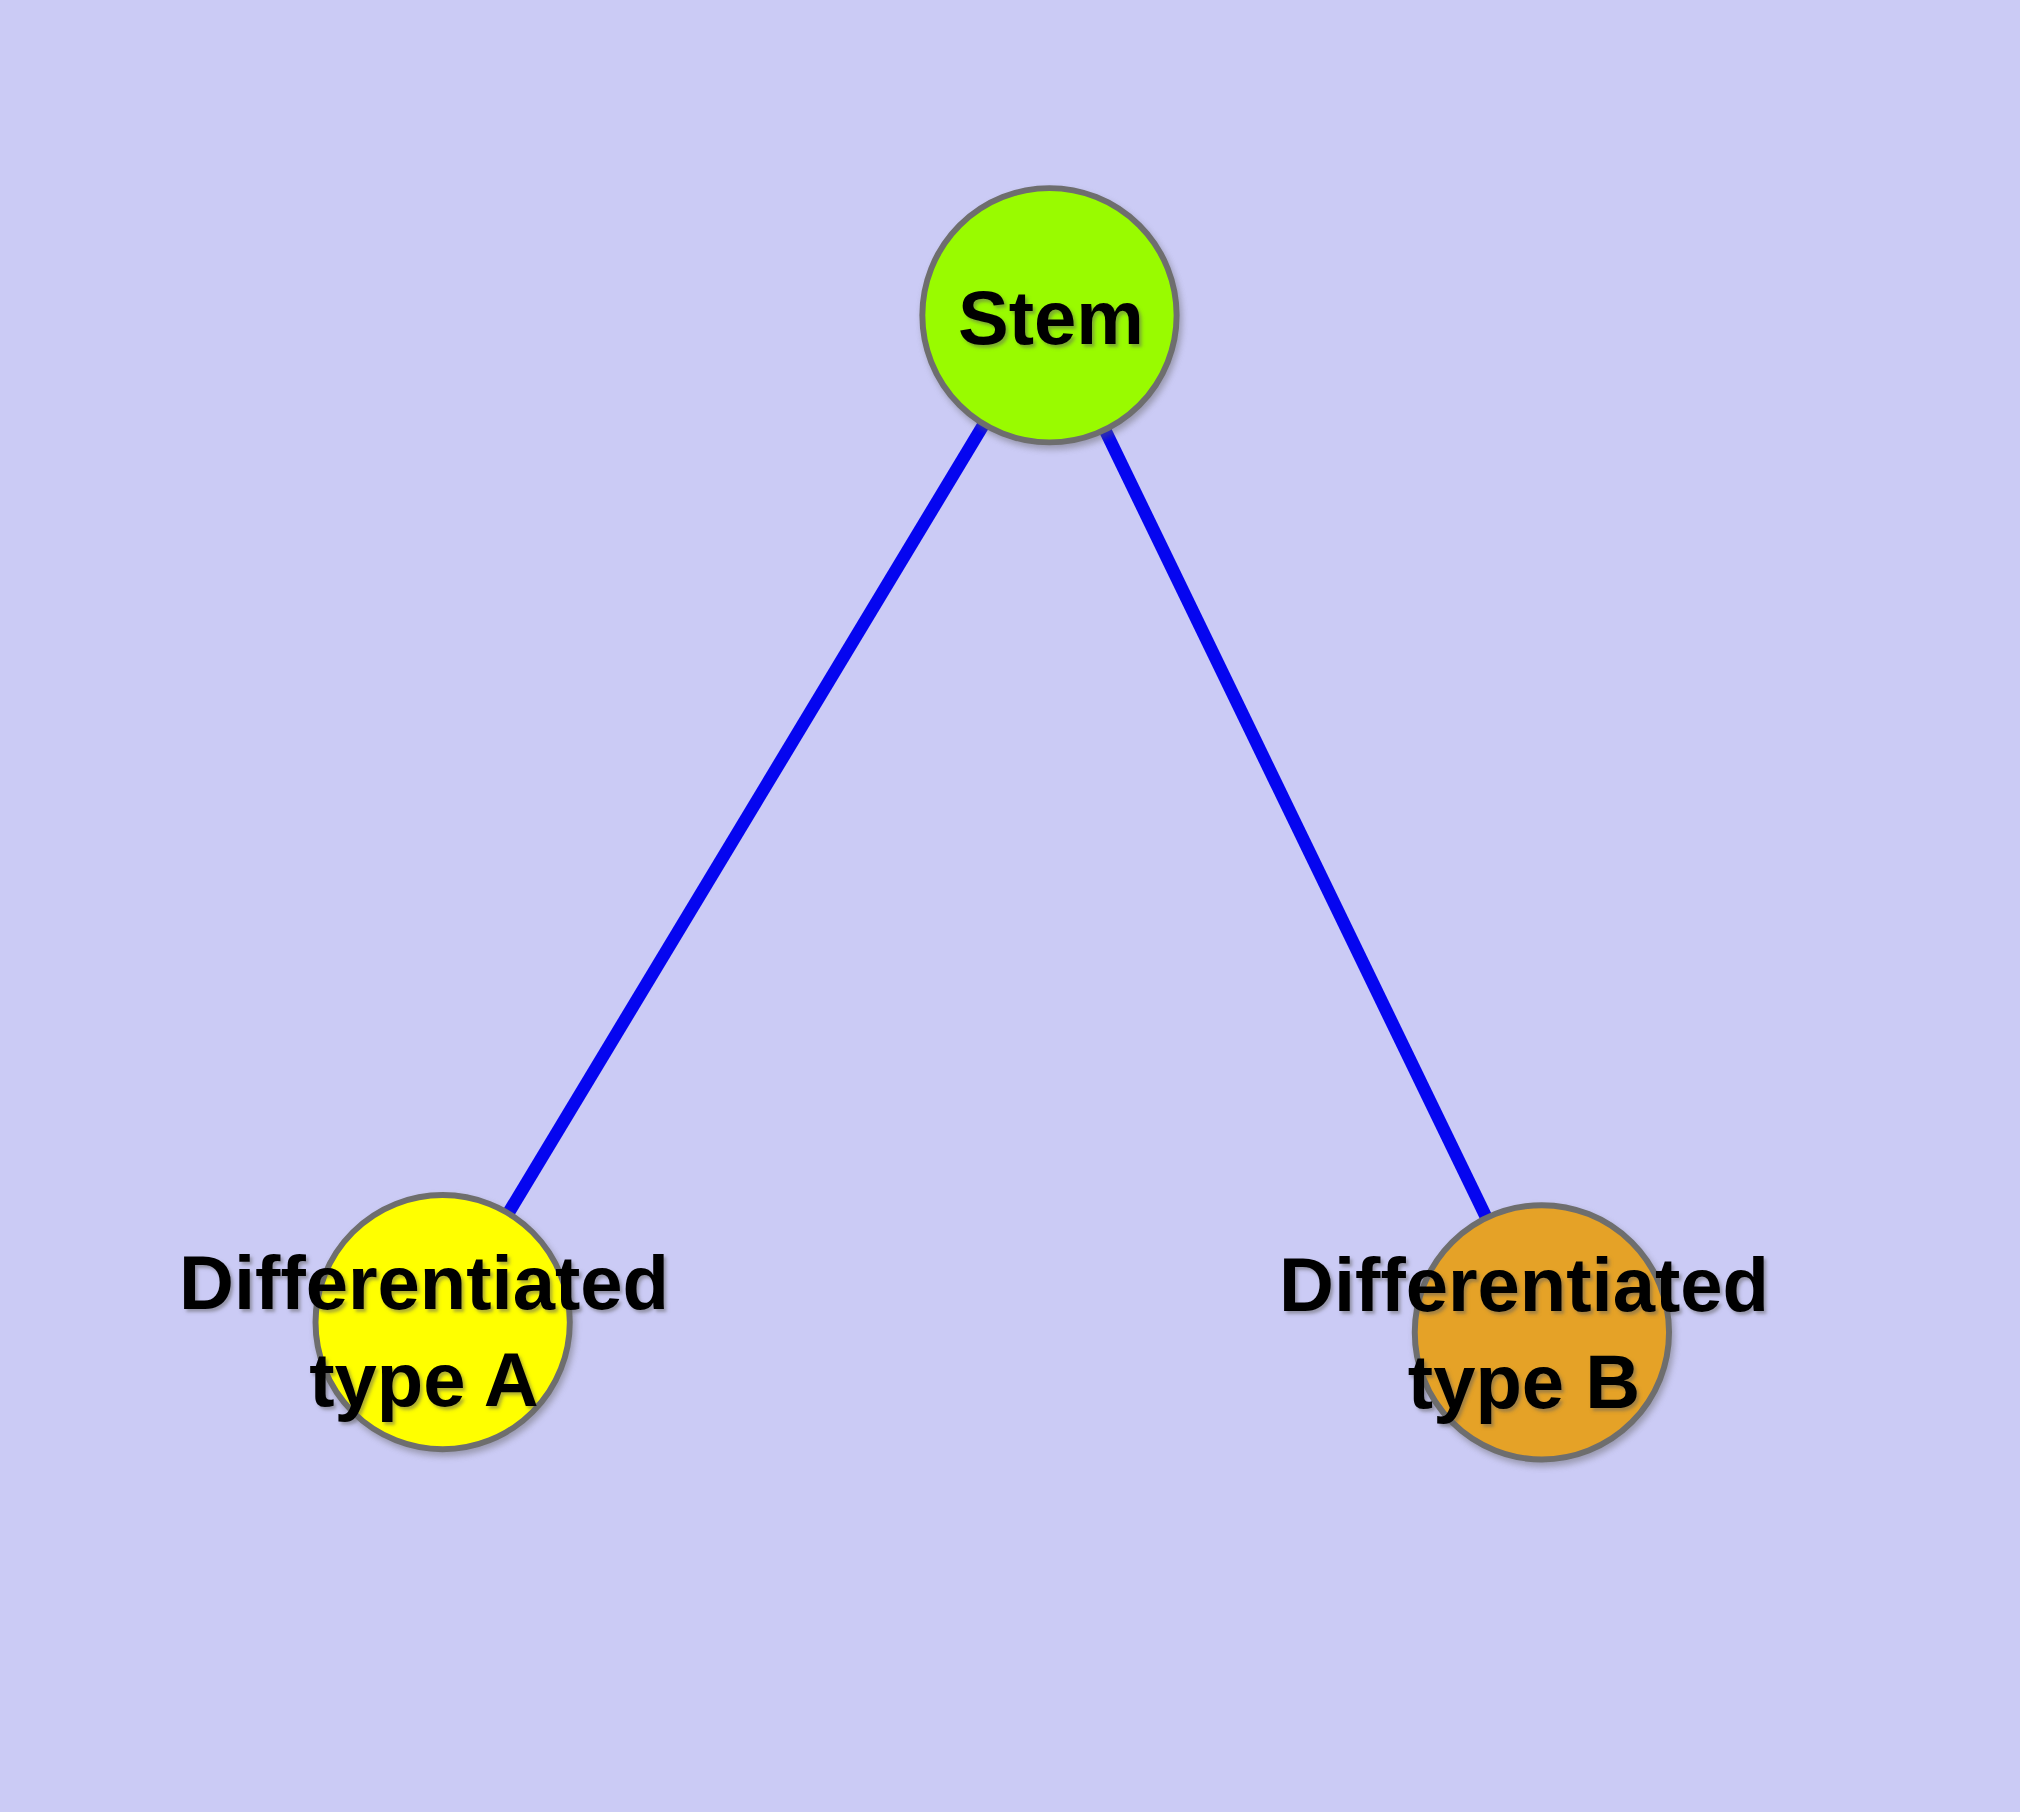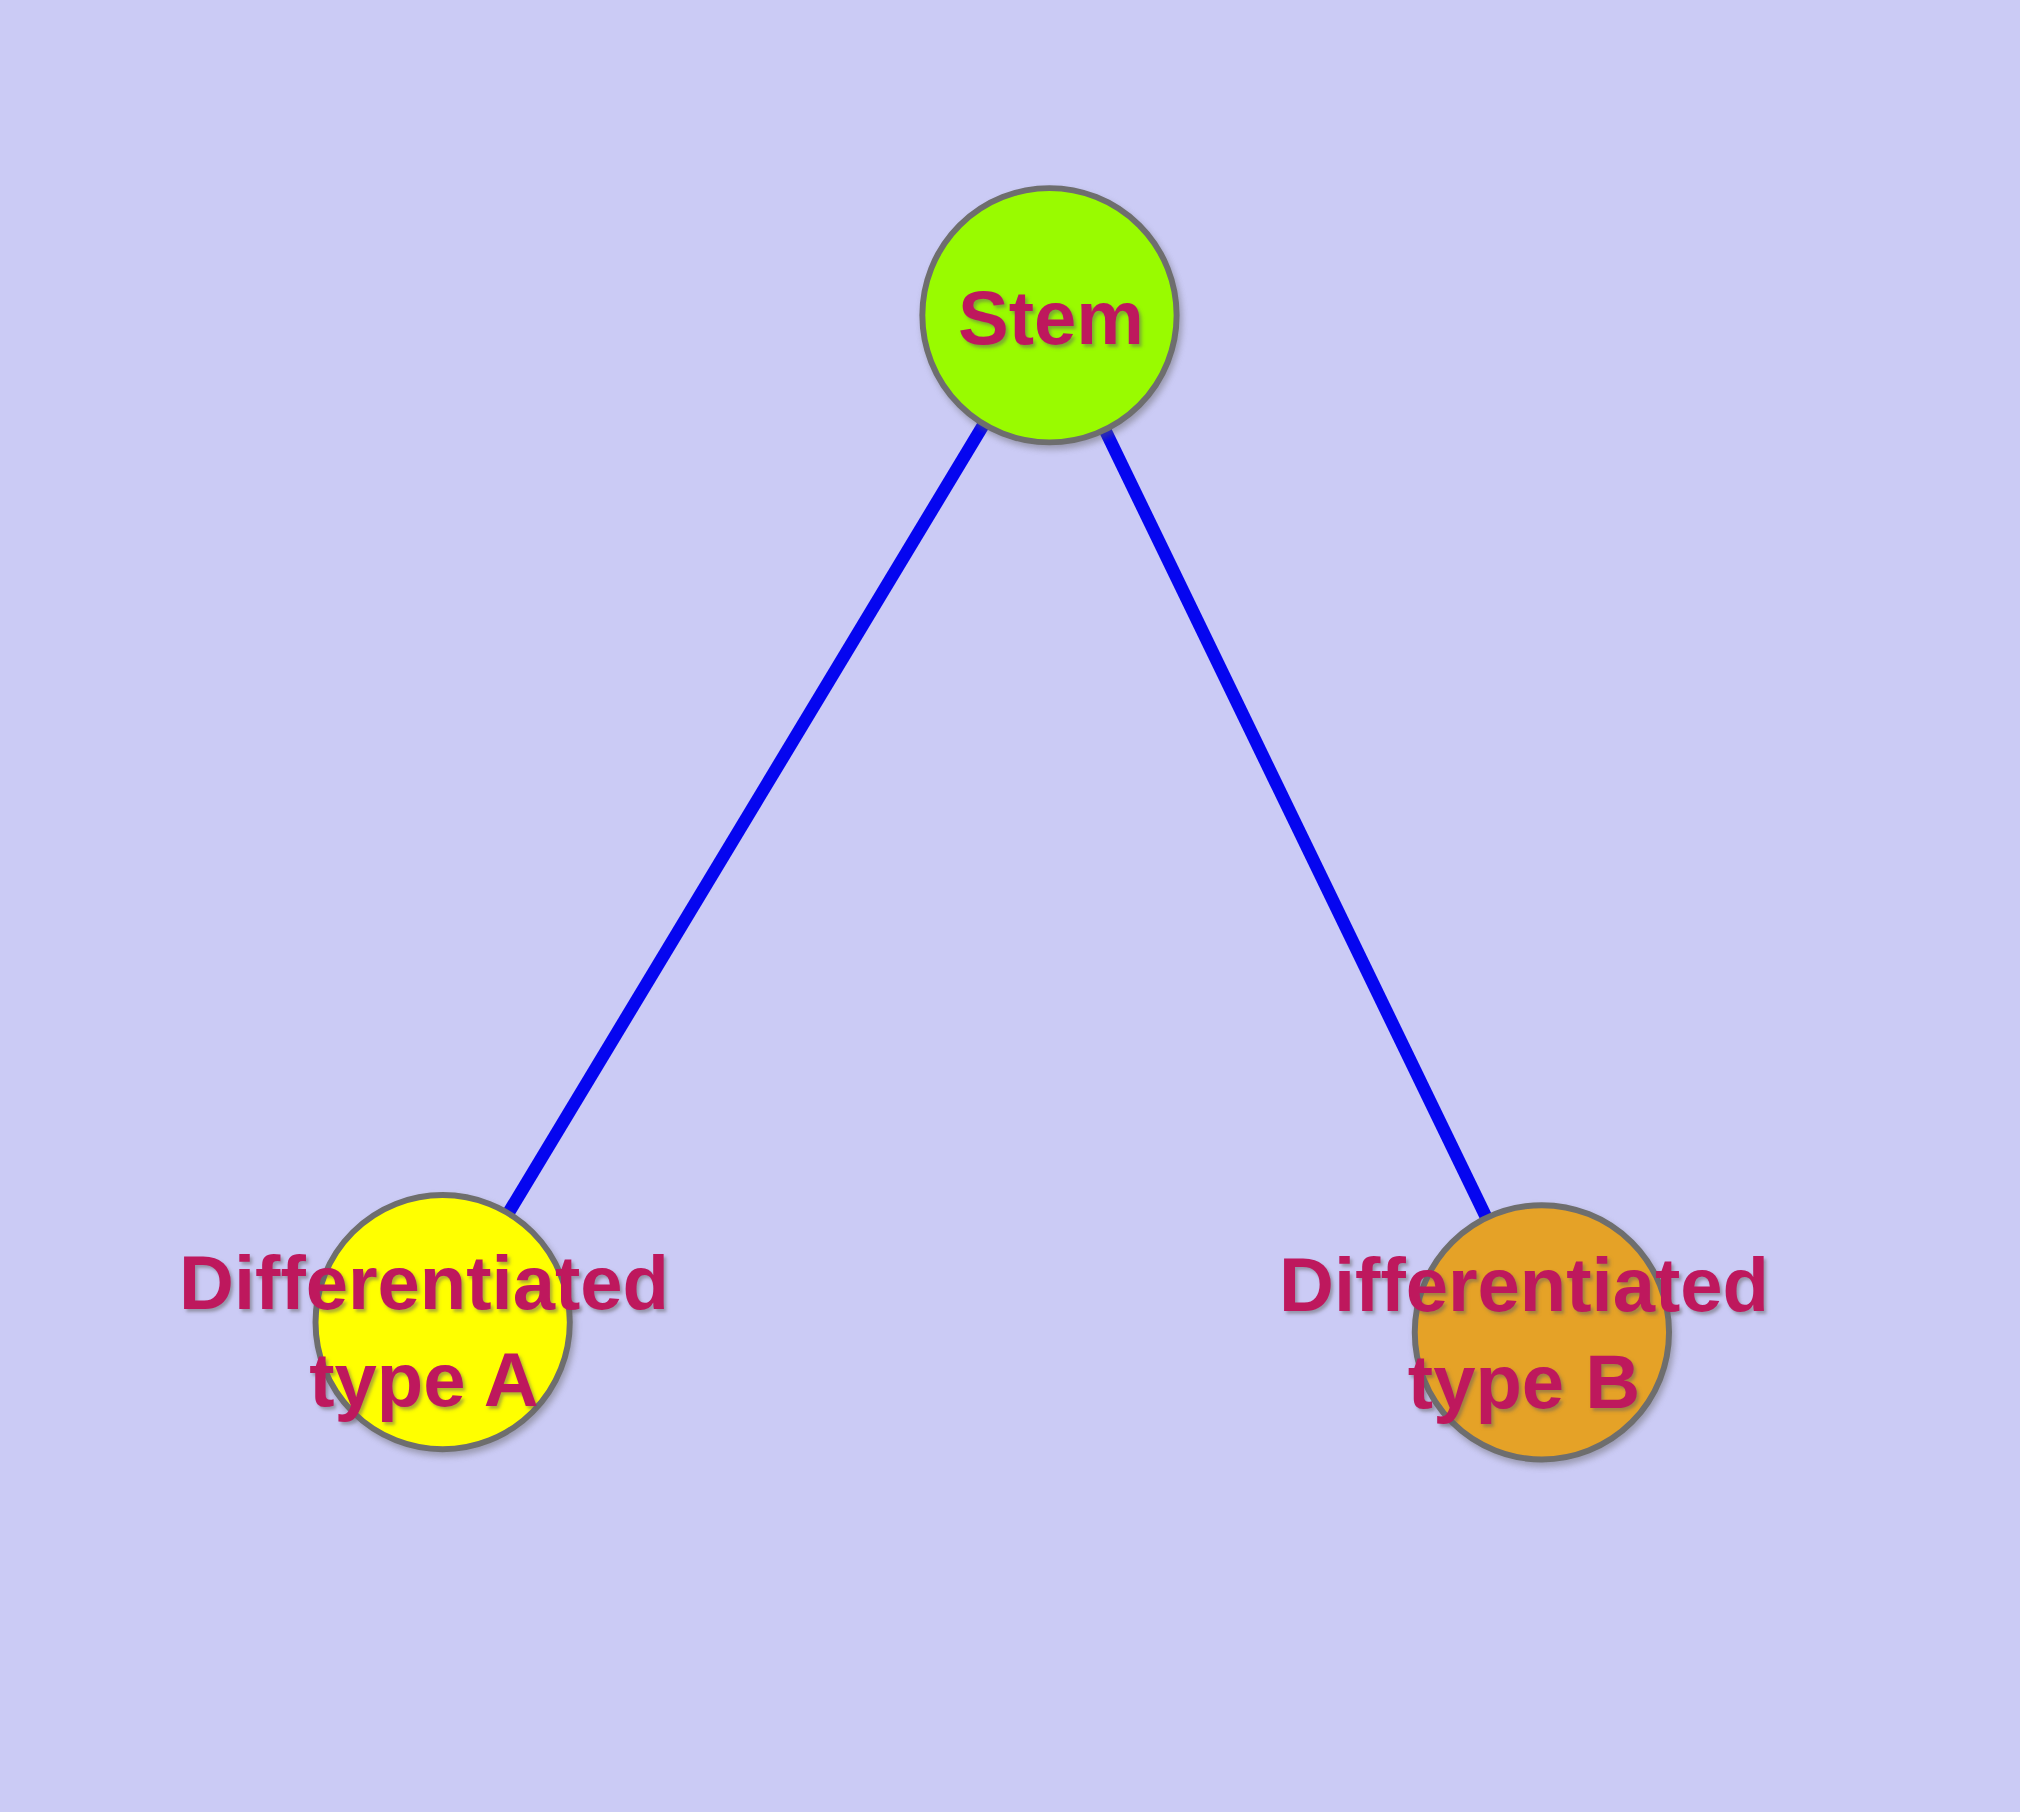--- a/index.html
+++ b/index.html
@@ -30,21 +30,21 @@
   .node {
     stroke-width: 7px;
     filter: drop-shadow(3px 5px 4px rgba(96,96,96,0.45));
   }
   .node-label {
     position: absolute;
     transform: translate(-50%, -50%);
     font-weight: bold;
     font-size: 76px;
     line-height: 97px;
-    color: #be185d;
+    color: #000000;
     text-align: center;
     white-space: pre-line;
     text-shadow: 2.5px 3.4px 3.4px rgba(96,96,96,0.5);
     pointer-events: none;
   }
   .label-stem   { left: 1051px; top: 317px;  }
   .label-type-a { left: 424px;  top: 1331px; }
   .label-type-b { left: 1524px; top: 1333px; }
 </style>
 </head>

